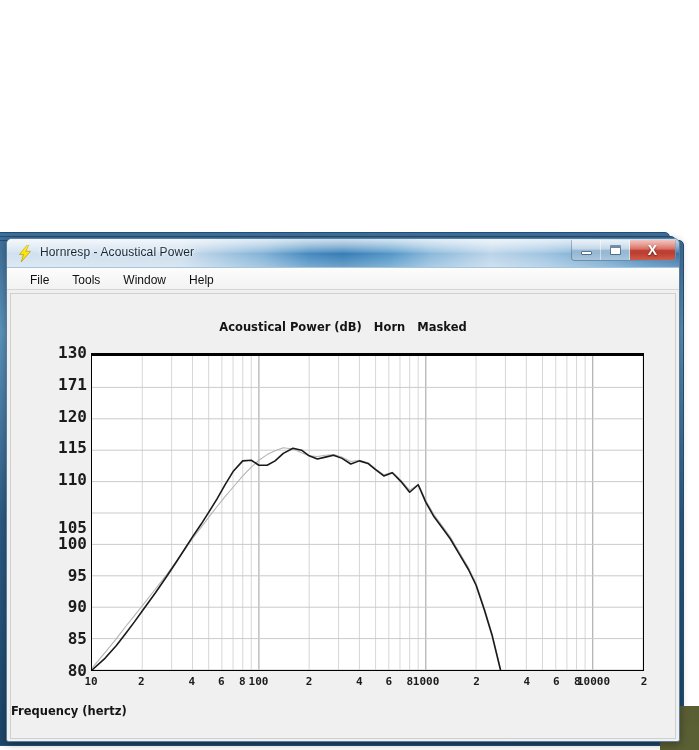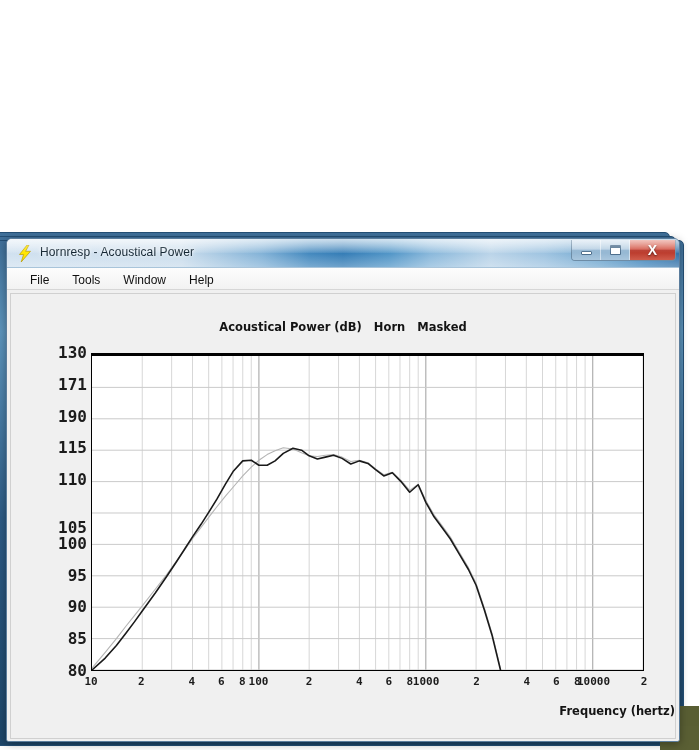--- a/index.html
+++ b/index.html
@@ -183,21 +183,21 @@
   #x-labels { position: absolute; left: 80px; top: 381px; width: 560px; height: 16px; }
   .xtick {
     position: absolute; top: 0;
     transform: translateX(-50%);
     font-family: "DejaVu Sans Mono", monospace;
     font-size: 11px; font-weight: bold; color: #1b1b1b;
     white-space: nowrap;
   }
   #x-axis-title {
     position: absolute; left: 0; right: 0; top: 410px;
-    text-align: right;
+    text-align: left;
     font-family: "DejaVu Sans", sans-serif;
     font-size: 11.5px; font-weight: bold; color: #141414;
   }
 </style>
 </head>
 <body>
 
 <div id="desktop">
   <div class="bg-win" id="bg-win-far"></div>
   <div class="bg-win" id="bg-win-mid"></div>
@@ -235,21 +235,21 @@
   </div>
 
   <div id="client-area">
     <div id="chart-panel">
 
       <div id="chart-title">Acoustical Power (dB)   Horn   Masked</div>
 
       <div id="y-labels">
           <div class="ytick" style="top: -5px;">130</div>
           <div class="ytick" style="top: 26.8px;">171</div>
-          <div class="ytick" style="top: 58.6px;">190</div>
+          <div class="ytick" style="top: 58.6px;">120</div>
           <div class="ytick" style="top: 90.4px;">115</div>
           <div class="ytick" style="top: 122.2px;">110</div>
           <div class="ytick" style="top: 170px;">105</div>
           <div class="ytick" style="top: 185.8px;">100</div>
           <div class="ytick" style="top: 217.6px;">95</div>
           <div class="ytick" style="top: 249.4px;">90</div>
           <div class="ytick" style="top: 281.2px;">85</div>
           <div class="ytick" style="top: 313px;">80</div>
         </div>
 

